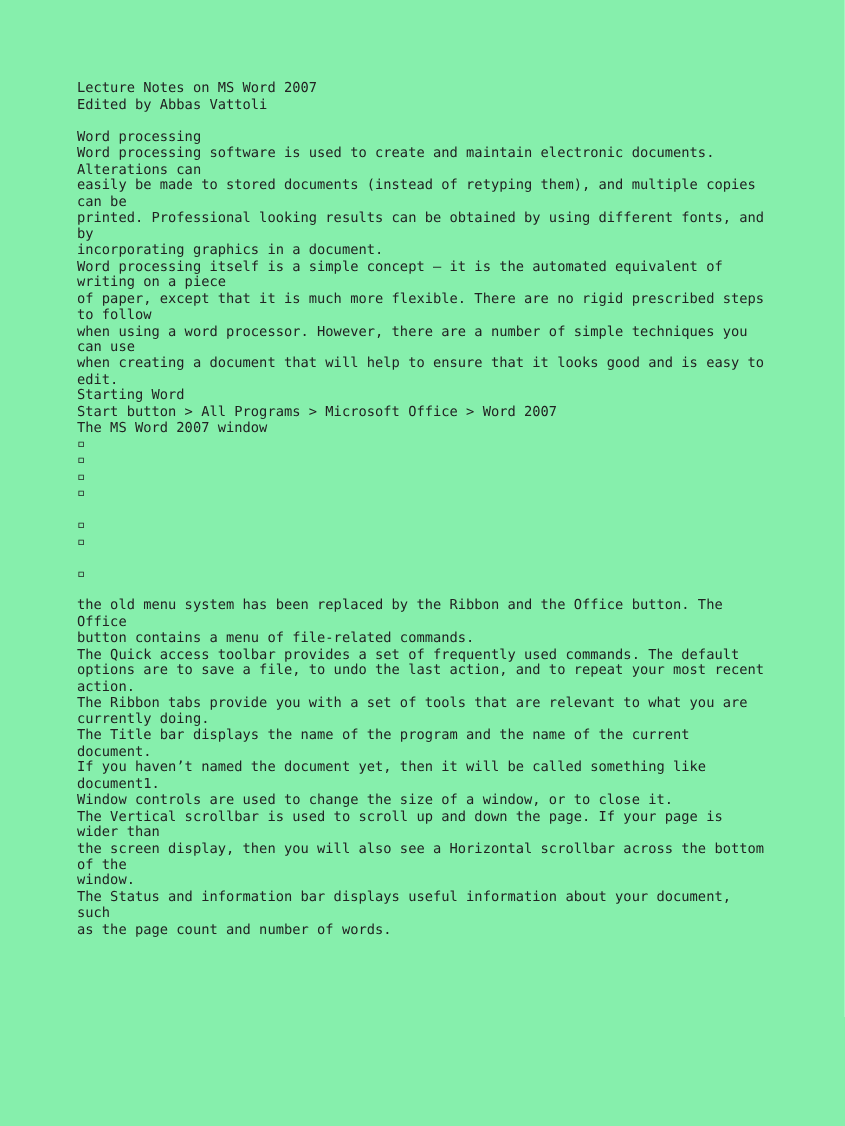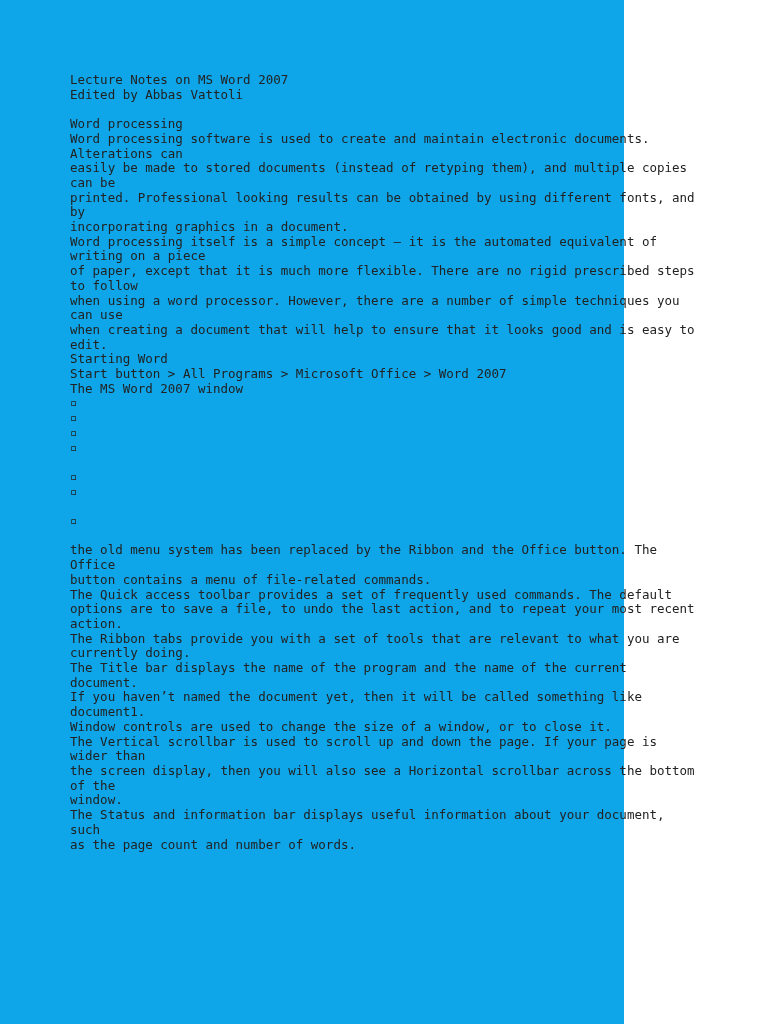--- a/index.html
+++ b/index.html
@@ -7,23 +7,23 @@
     padding: 0;
   }
   body {
     width: 768px;
     height: 1024px;
     background: #ffffff;
     overflow: hidden;
   }
   .page {
     position: relative;
-    width: 624px;
+    width: 768px;
     height: 1024px;
-    background: #0ea5e9;
+    background: #86efac;
   }
   .text-block {
     position: absolute;
     left: 70px;
     top: 73px;
     width: 660px;
     font-family: "DejaVu Sans Mono", "Liberation Mono", monospace;
     font-size: 12.5px;
     line-height: 14.7px;
     color: #222222;

